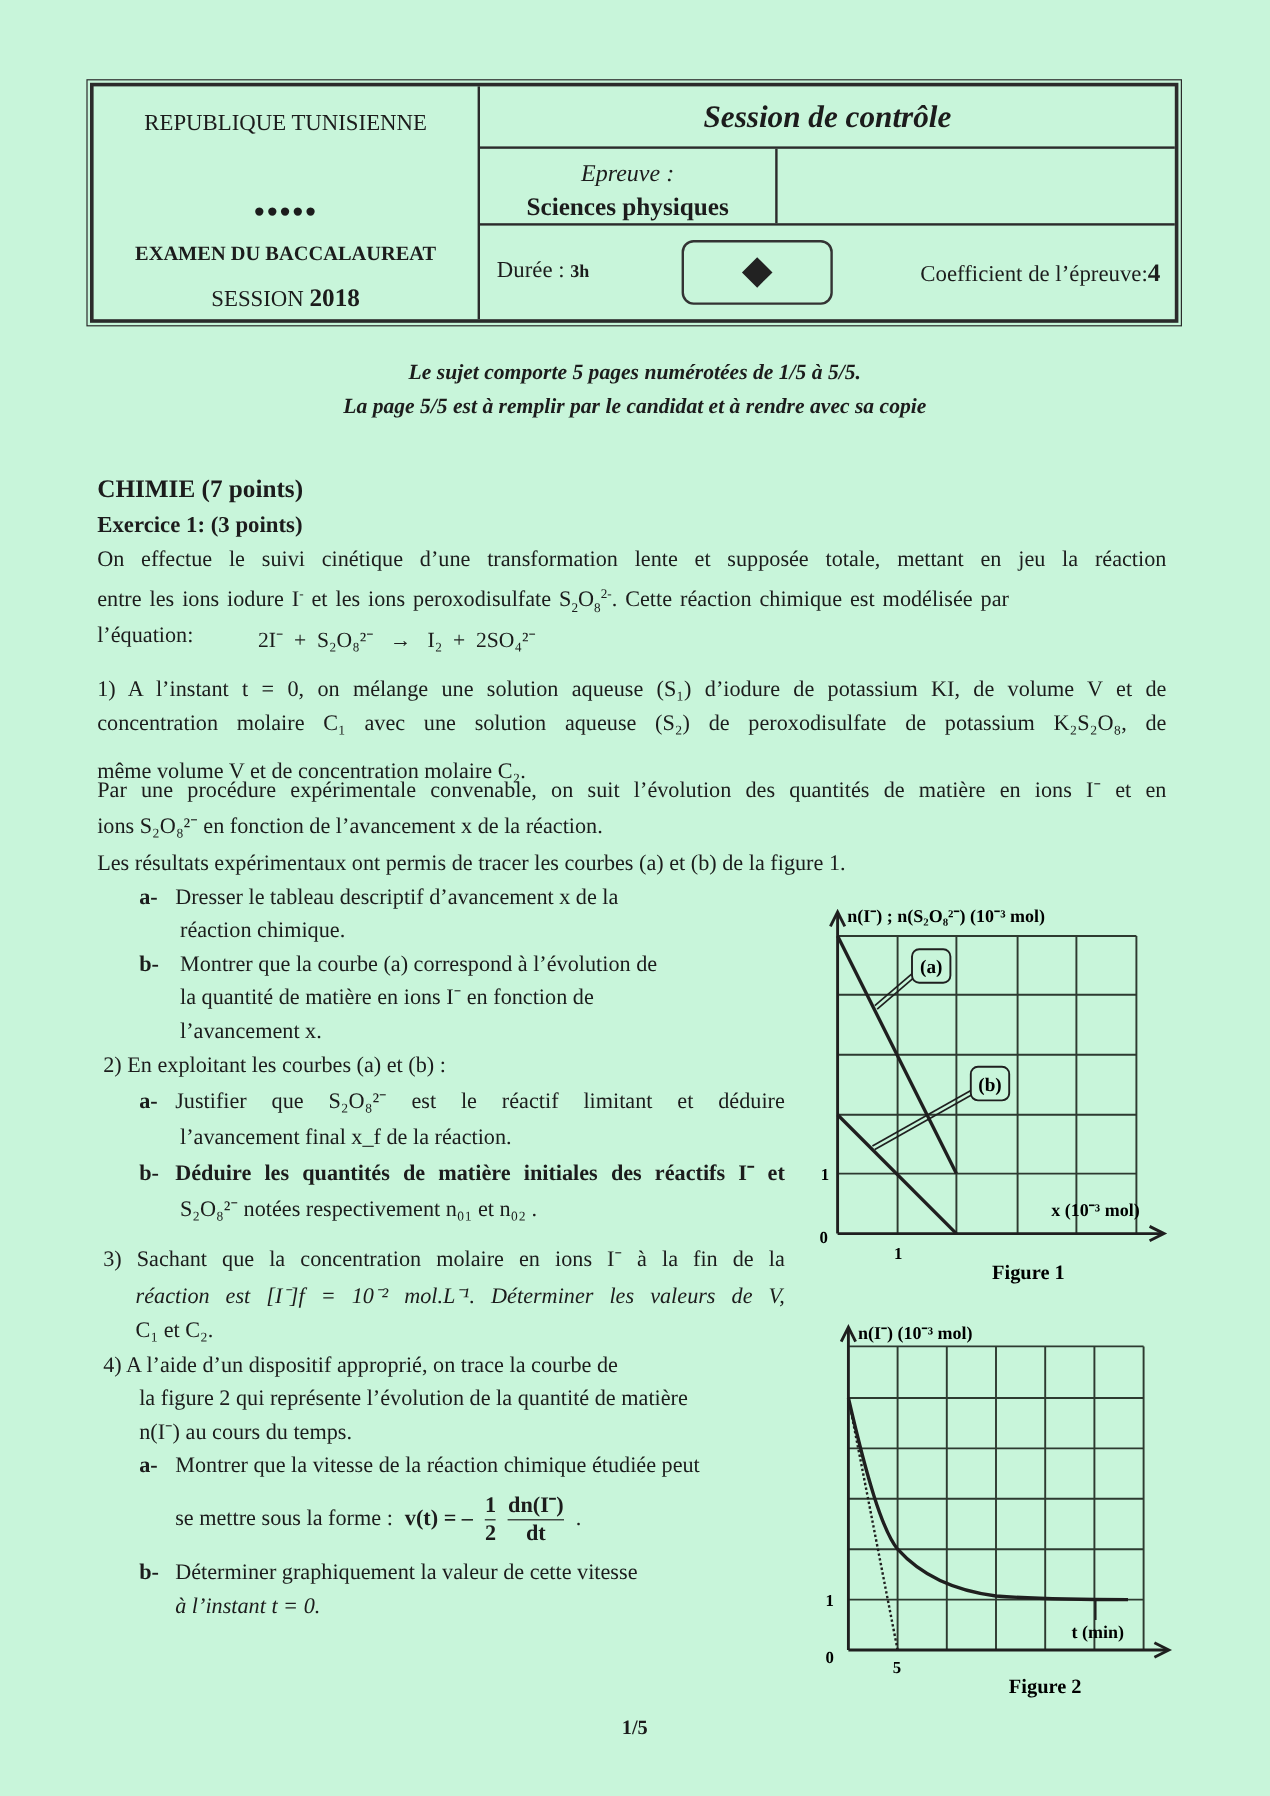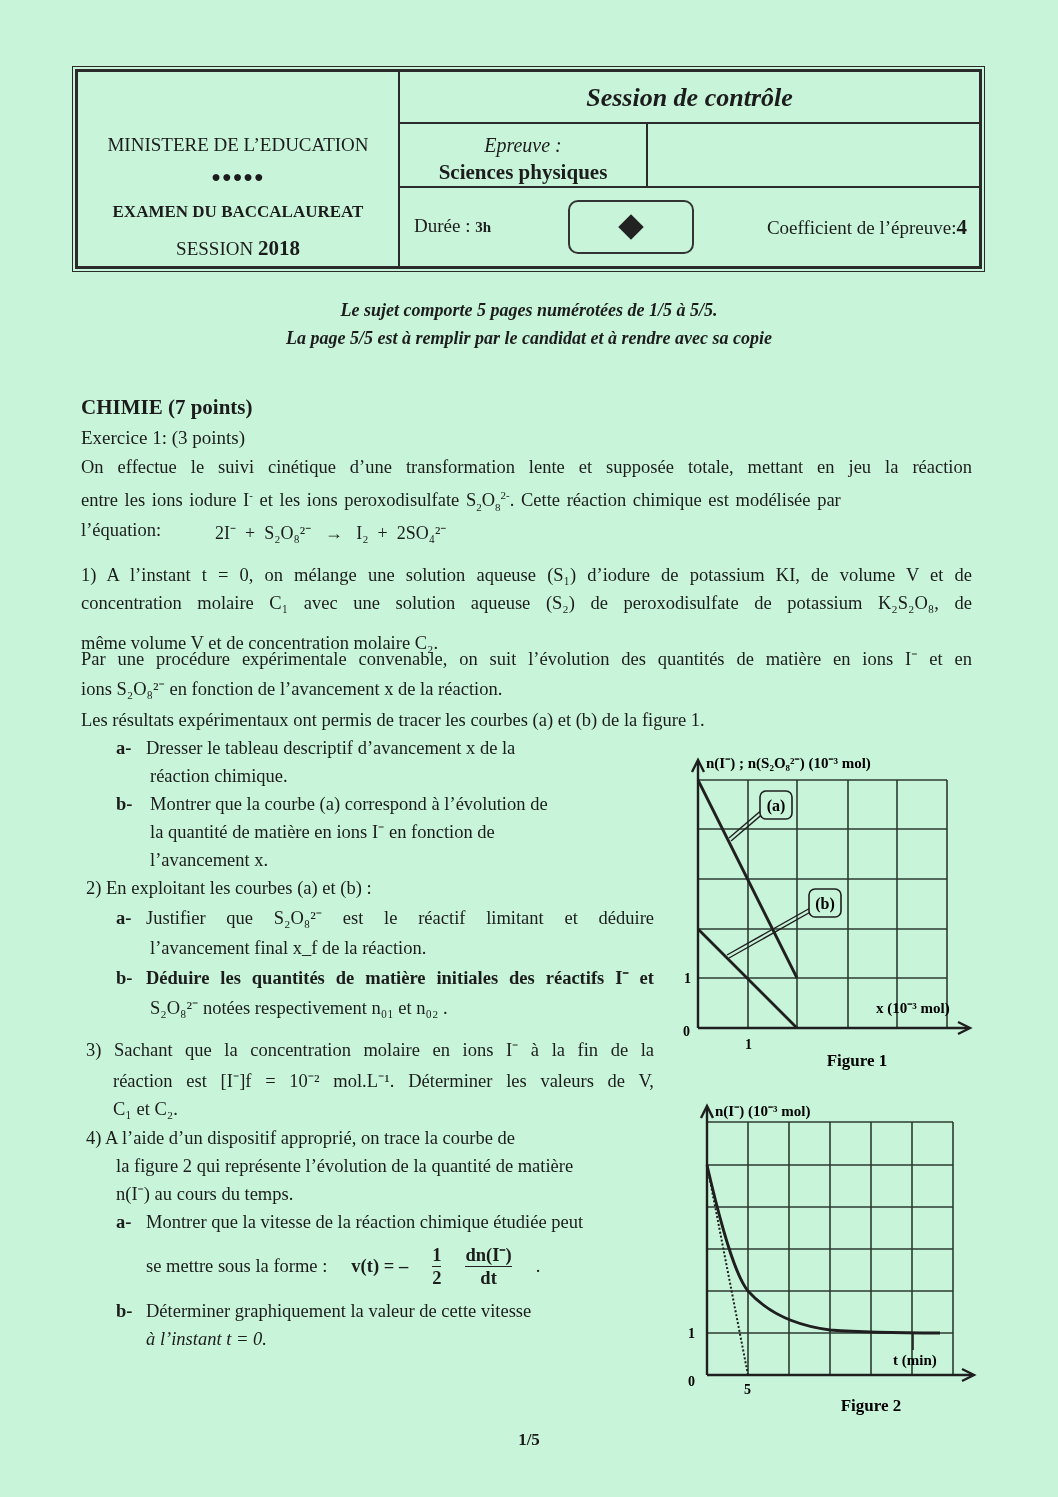--- a/index.html
+++ b/index.html
@@ -51,21 +51,21 @@
   .frac { display:inline-block; vertical-align:middle; text-align:center; font-weight:bold; }
   .frac span { display:block; line-height:22px; }
   .frac .top { border-bottom:1px solid #222; }
   svg text { font-family:"Liberation Serif", serif; }
 </style>
 </head>
 <body>
 
 <div id="hdr">
   <div id="hdr-left">
-    <div style="top:62px;">MINISTERE DE L’EDUCATION</div>
+    <div style="top:20px;">REPUBLIQUE TUNISIENNE</div>
     <div style="top:96px; font-size:16px; letter-spacing:1px;">●●●●●</div>
     <div style="top:130px; font-size:17px; font-weight:bold;">EXAMEN DU BACCALAUREAT</div>
     <div style="top:164px;">
       <span>SESSION</span>
       <b style="font-size:21px;">2018</b>
     </div>
   </div>
   <div id="hdr-right">
     <div class="hrow" id="row1">
       <span class="title-session">Session de contrôle</span>
@@ -88,21 +88,21 @@
         <span>Coefficient de l’épreuve:</span><b style="font-size:21px;">4</b>
       </div>
     </div>
   </div>
 </div>
 
 <div class="abs small-note" style="top:300px;">Le sujet comporte 5 pages numérotées de 1/5 à 5/5.</div>
 <div class="abs small-note" style="top:328px;">La page 5/5 est à remplir par le candidat et à rendre avec sa copie</div>
 
 <div class="abs" style="left:81px; top:395px; font-size:21px; font-weight:bold;">CHIMIE (7 points)</div>
-<div class="abs" style="left:81px; top:427px; font-size:19px; font-weight:normal;">Exercice 1: (3 points)</div>
+<div class="abs" style="left:81px; top:427px; font-size:19px; font-weight:bold;">Exercice 1: (3 points)</div>
 
 <div class="abs txt just" style="left:81px; top:453px; width:891px;">On effectue le suivi cinétique d’une transformation lente et supposée totale, mettant en jeu la réaction</div>
 <div class="abs txt" style="left:81px; top:481px; width:891px; white-space:nowrap; word-spacing:2px;"><span>entre les ions iodure I</span><sup>-</sup><span> et les ions peroxodisulfate S</span><sub>2</sub>O<sub>8</sub><sup>2-</sup><span>. Cette réaction chimique est modélisée par</span></div>
 <div class="abs txt" style="left:81px; top:516px;">l’équation:</div>
 <div class="abs eq" style="left:215px; top:520px; white-space:pre;">2I⁻  +  S₂O₈²⁻   →   I₂  +  2SO₄²⁻</div>
 
 <div class="abs txt just" style="left:81px; top:561px; width:891px;">1) A l’instant t = 0, on mélange une solution aqueuse (S₁) d’iodure de potassium KI, de volume V et de</div>
 <div class="abs txt just" style="left:81px; top:589px; width:891px;">concentration molaire C₁ avec une solution aqueuse (S₂) de peroxodisulfate de potassium K₂S₂O₈, de</div>
 <div class="abs txt" style="left:81px; top:629px;">même volume V et de concentration molaire C₂.</div>
 <div class="abs txt just" style="left:81px; top:645px; width:891px;">Par une procédure expérimentale convenable, on suit l’évolution des quantités de matière en ions I⁻ et en</div>
@@ -119,29 +119,29 @@
 
 <div class="abs txt" style="left:86px; top:874px;">2) En exploitant les courbes (a) et (b) :</div>
 <div class="abs txt" style="left:116px; top:904px; font-weight:bold;">a-</div>
 <div class="abs txt just" style="left:146px; top:904px; width:508px;">Justifier que  S₂O₈²⁻  est le réactif limitant et déduire</div>
 <div class="abs txt" style="left:150px; top:934px;">l’avancement final x_f de la réaction.</div>
 <div class="abs txt" style="left:116px; top:964px; font-weight:bold;">b-</div>
 <div class="abs txt just" style="left:146px; top:964px; width:508px;font-weight:bold;">Déduire les quantités de matière initiales des réactifs I⁻ et</div>
 <div class="abs txt" style="left:150px; top:994px;">S₂O₈²⁻  notées respectivement n₀₁ et n₀₂ .</div>
 
 <div class="abs txt just" style="left:86px; top:1036px; width:568px;">3) Sachant que la concentration molaire en ions I⁻ à la fin de la</div>
-<div class="abs txt just" style="left:113px; top:1067px; width:541px;">réaction est [I⁻]f = 10⁻² mol.L⁻¹. Déterminer les valeurs de V,</div>
+<div class="abs txt just" style="left:113px; top:1067px; width:541px;font-style:italic;">réaction est [I⁻]f = 10⁻² mol.L⁻¹. Déterminer les valeurs de V,</div>
 <div class="abs txt" style="left:113px; top:1095px;">C₁ et C₂.</div>
 
 <div class="abs txt" style="left:86px; top:1124px;">4)  A l’aide d’un dispositif approprié, on trace la courbe de</div>
 <div class="abs txt" style="left:116px; top:1152px;">la figure 2 qui représente l’évolution de la quantité de matière</div>
 <div class="abs txt" style="left:116px; top:1180px;">n(I⁻) au cours du temps.</div>
 <div class="abs txt" style="left:116px; top:1208px; font-weight:bold;">a-</div>
 <div class="abs txt" style="left:146px; top:1208px;">Montrer que la vitesse de la réaction chimique étudiée peut</div>
-<div class="abs txt" style="left:146px; top:1240px; height:52px; display:flex; align-items:center; gap:24px;">
+<div class="abs txt" style="left:146px; top:1240px; height:52px; display:flex; align-items:center; gap:10px;">
   <span>se mettre sous la forme :</span>
   <b>v(t) = –</b>
   <span class="frac">
       <span class="top">1</span>
       <span>2</span>
     </span>
   <span class="frac">
       <span class="top">dn(I⁻)</span>
       <span>dt</span>
     </span>

